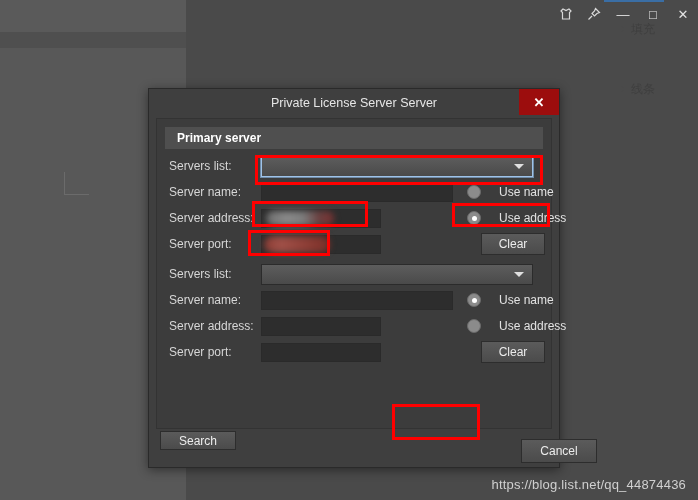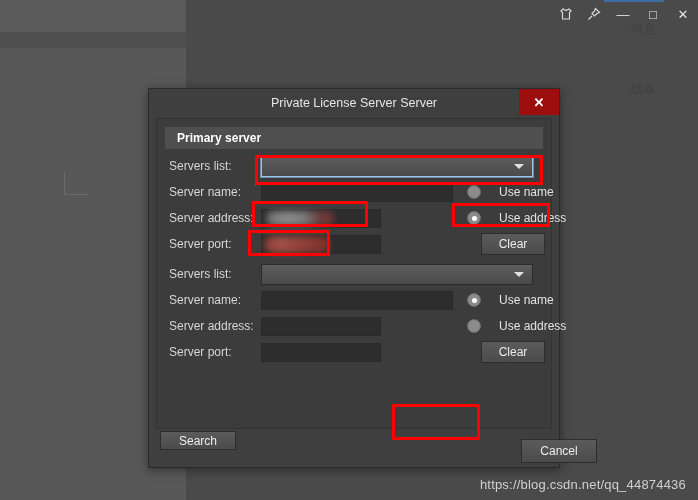--- a/index.html
+++ b/index.html
@@ -474,13 +474,13 @@
   </div>
 
 </div>
 
 <div class="anno" id="anno-servers-list"></div>
 <div class="anno" id="anno-server-address"></div>
 <div class="anno" id="anno-use-address"></div>
 <div class="anno" id="anno-server-port"></div>
 <div class="anno" id="anno-ok"></div>
 
-<div id="watermark">https://blog.csdn.net/qq_44874436</div>
+<div id="watermark">https://blog.list.net/qq_44874436</div>
 
 </body></html>

